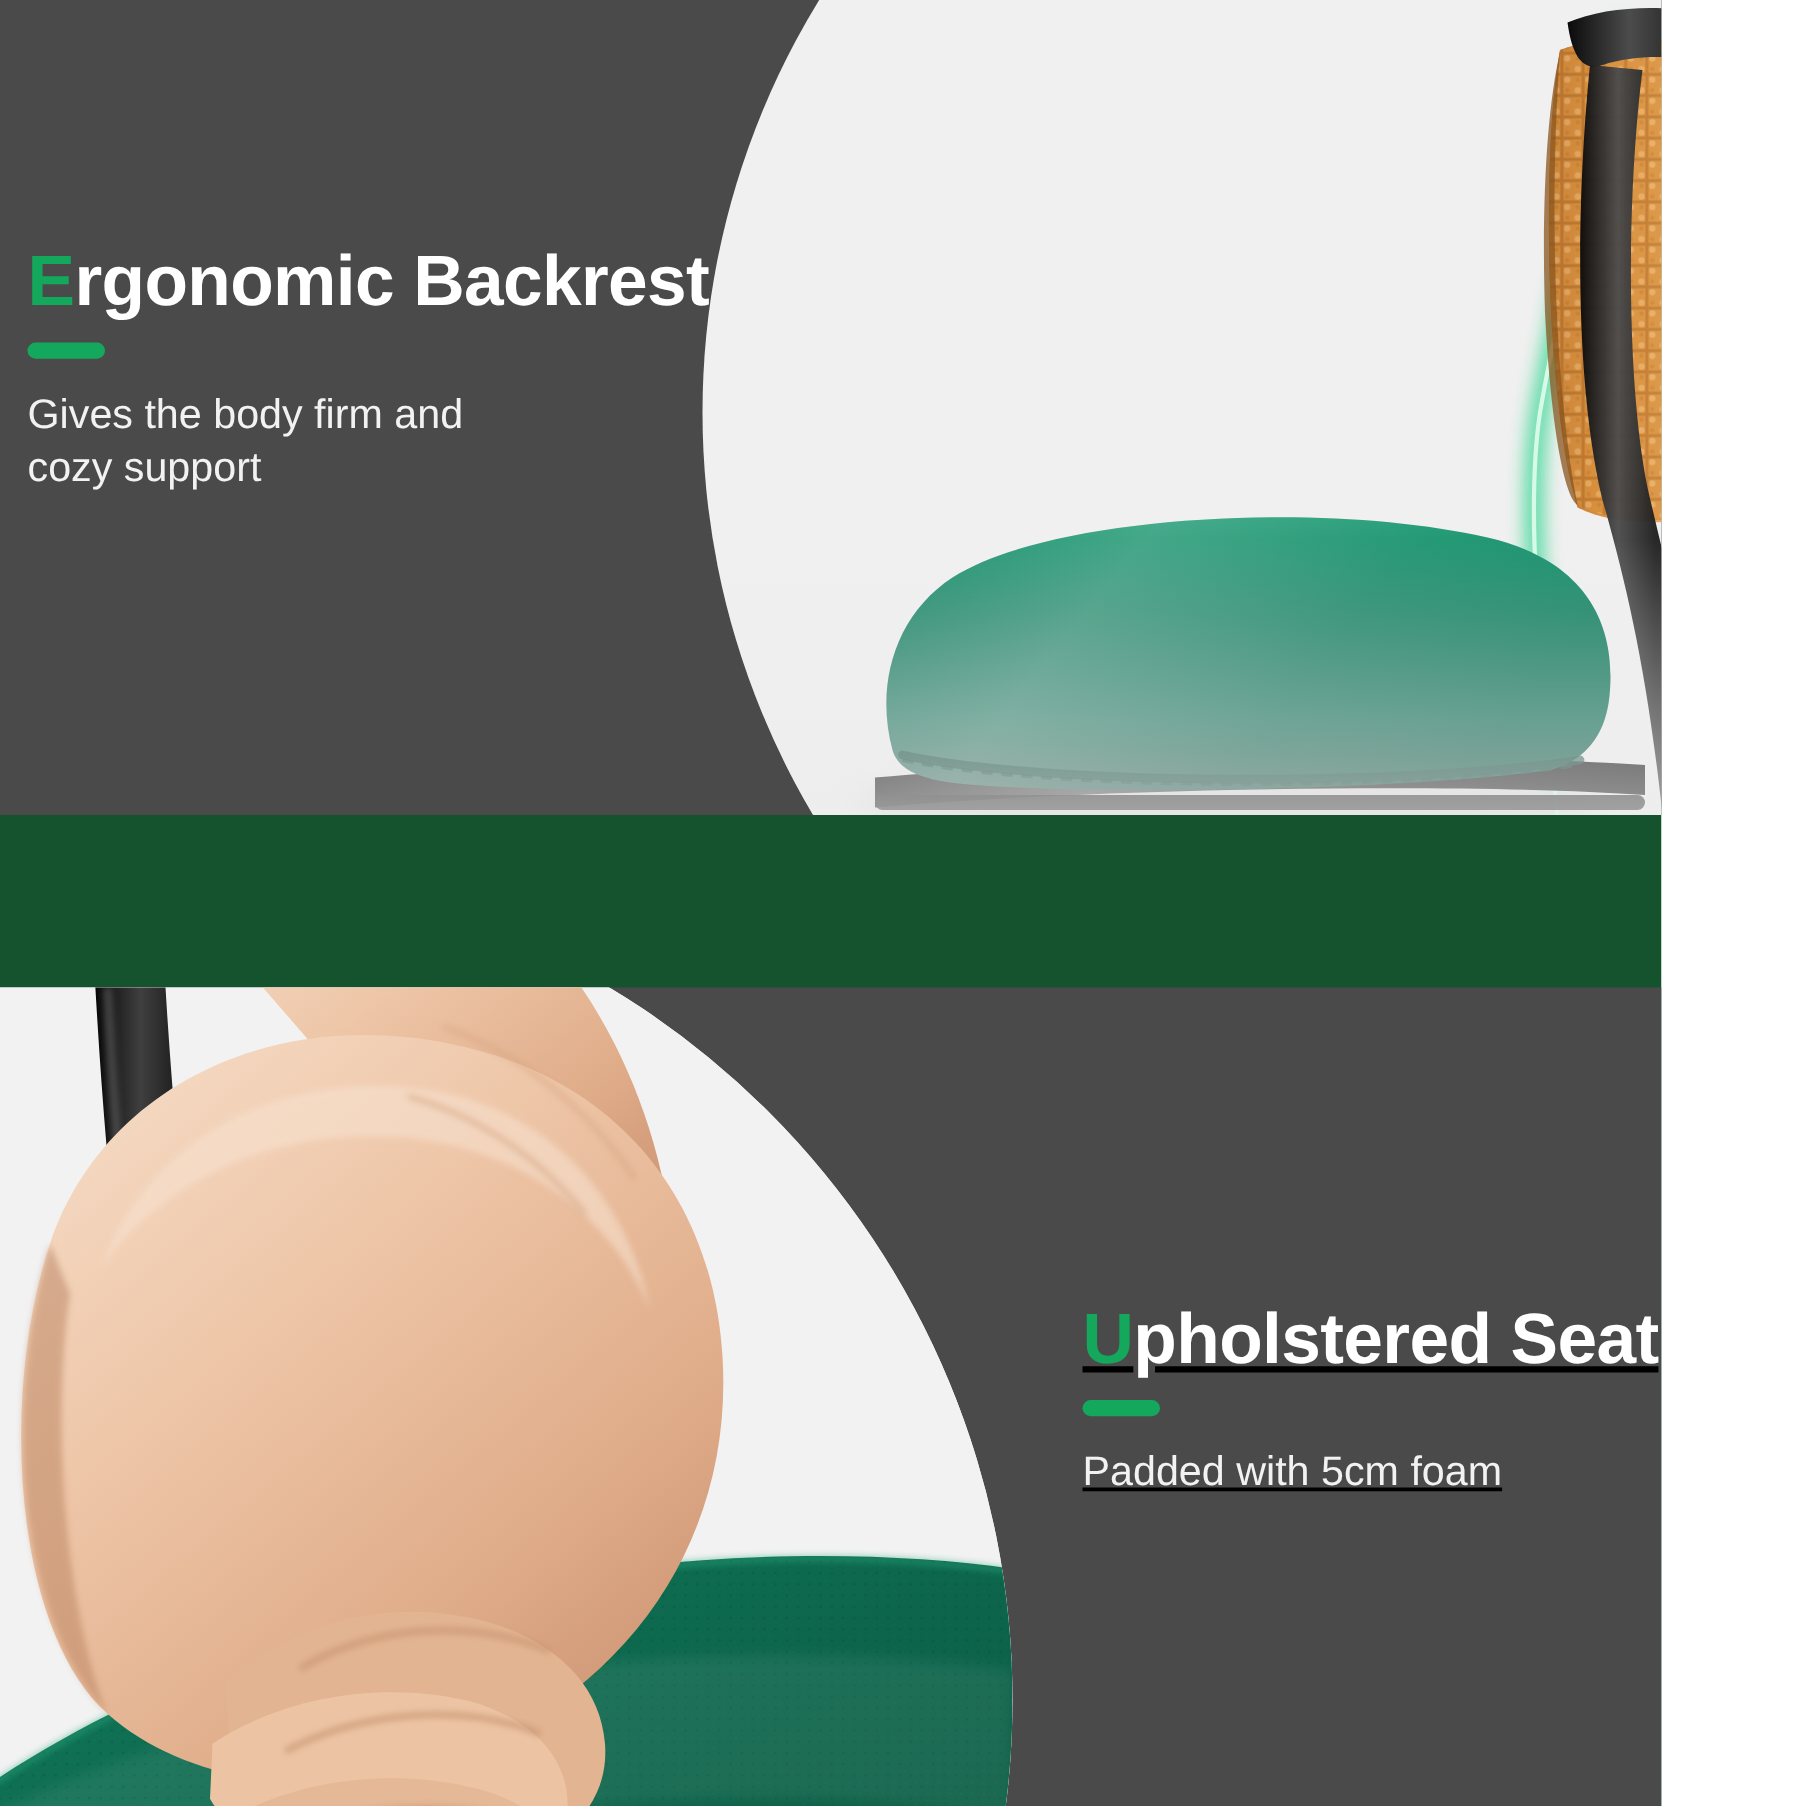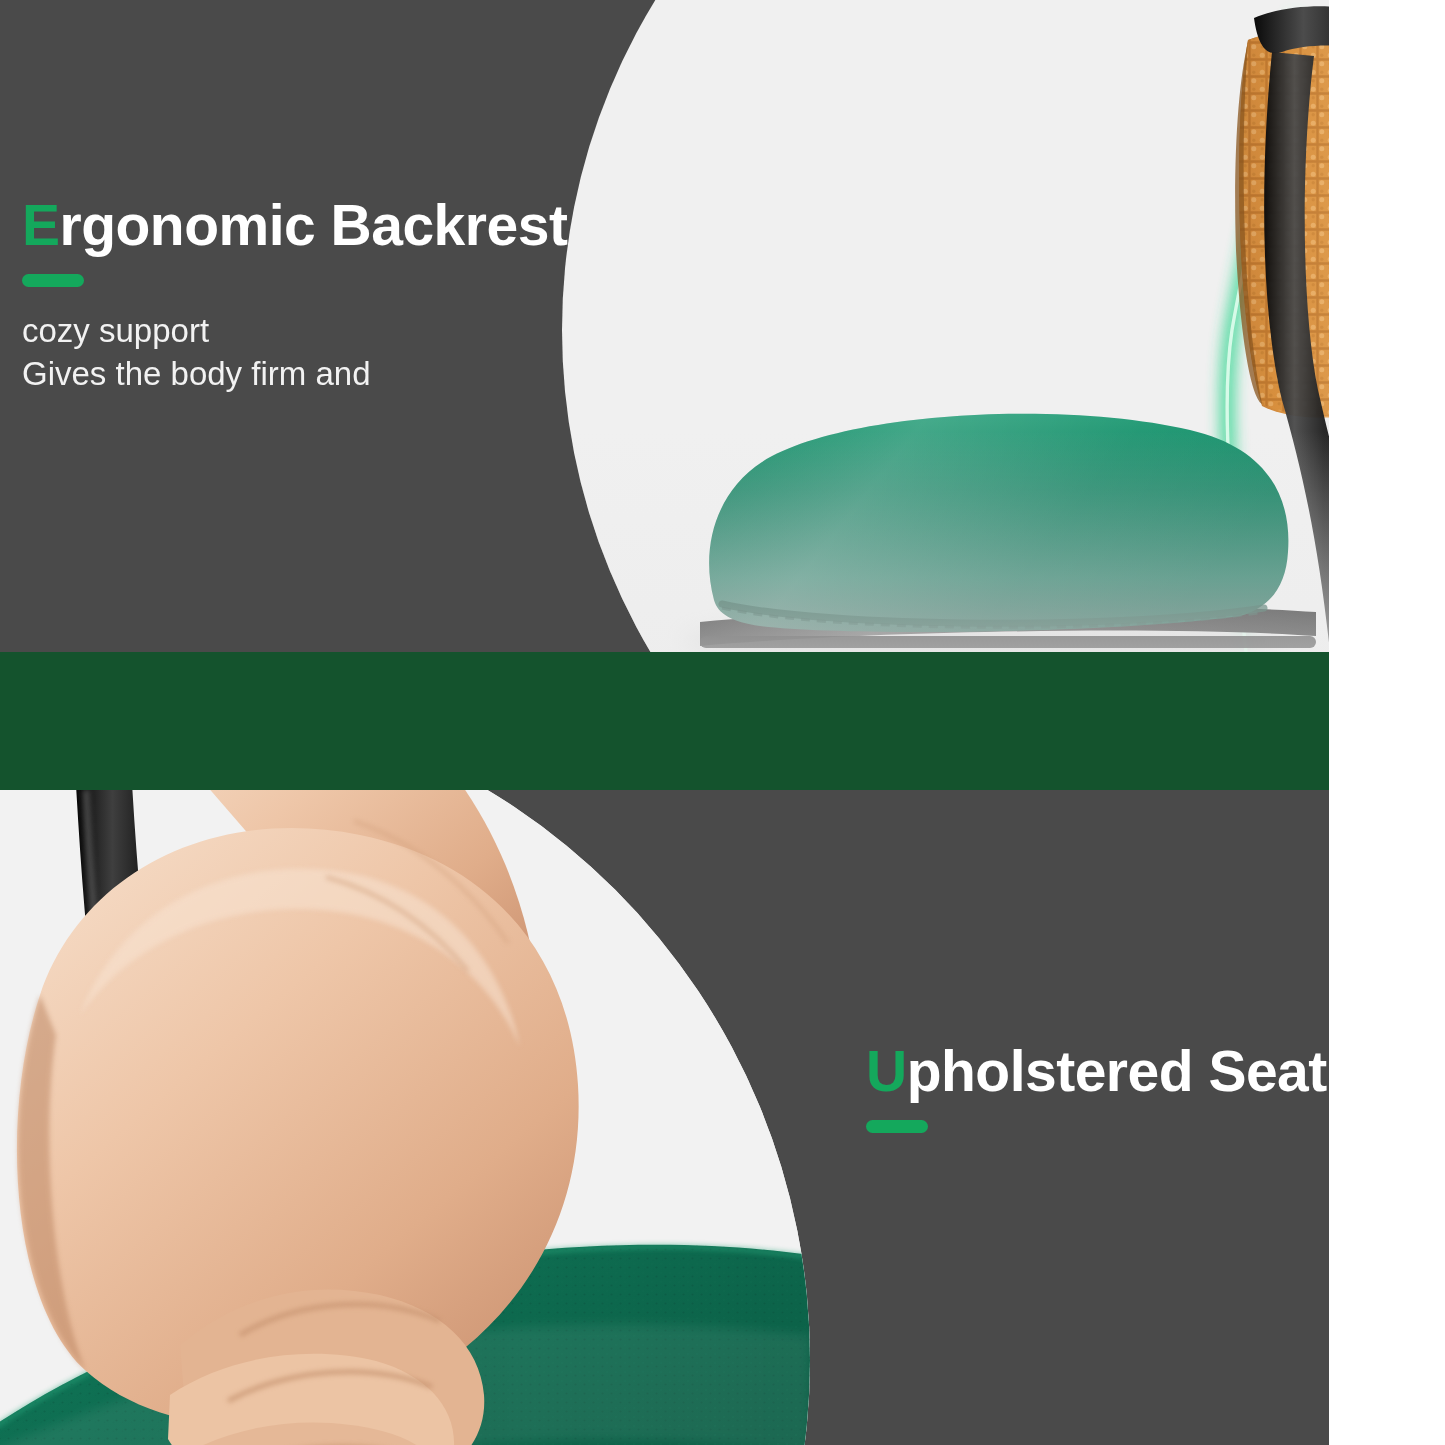--- a/index.html
+++ b/index.html
@@ -55,21 +55,21 @@
   .tb-rule {
     width:62px; height:13px; border-radius:7px;
     background:#14a85c; margin-top:18px;
   }
   .tb-sub {
     margin-top:22px;
     font-size:33px; color:#f2f2f2; line-height:1.32; font-weight:normal;
   }
 
   #block-backrest { left:22px; top:196px; }
-  #block-seat { left:866px; top:1042px; text-align:left; }
+  #block-seat { left:866px; top:1042px; text-align:left;text-decoration:underline; }
 
   
   .banner {
     position:absolute; left:0; top:652px;
     width:1445px; height:138px;
     background:#ffffff;
     display:flex; align-items:center;
   }
   .banner-title {
     margin-left:110px;
@@ -217,22 +217,22 @@
         </g>
       </svg>
     </div>
 
     <div class="text-block" id="block-backrest">
       <div class="tb-title">
         <span class="cap">E</span><span>rgonomic Backrest</span>
       </div>
       <div class="tb-rule"></div>
       <div class="tb-sub">
+        <div>Gives the body firm and</div>
         <div>cozy support</div>
-        <div>Gives the body firm and</div>
       </div>
     </div>
   </section>
 
 
   <section class="panel-bottom">
 
     <div class="bottom-photo">
       <svg class="chair-bottom" viewBox="0 0 1330 1330" preserveAspectRatio="none">
         <defs>
@@ -336,16 +336,19 @@
           <path d="M560 300 C520 430 534 600 606 676 C574 600 560 450 576 340 Z" fill="#b9825f" opacity="0.5" filter="url(#blurTiny)"></path>
         </g>
       </svg>
     </div>
 
     <div class="text-block" id="block-seat" style="top:252px;">
       <div class="tb-title">
         <span class="cap">U</span><span>pholstered Seat</span>
       </div>
       <div class="tb-rule"></div>
+      <div class="tb-sub">
+        <div>Padded with 5cm foam</div>
+      </div>
     </div>
   </section>
 
 </div>
 
 </body></html>

